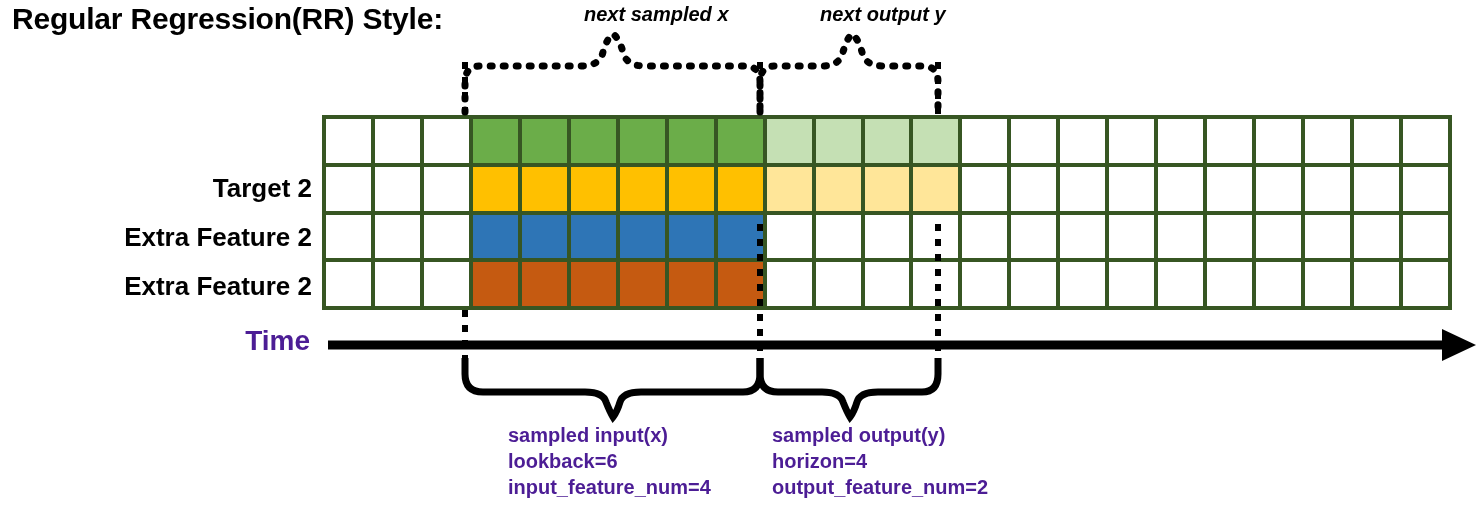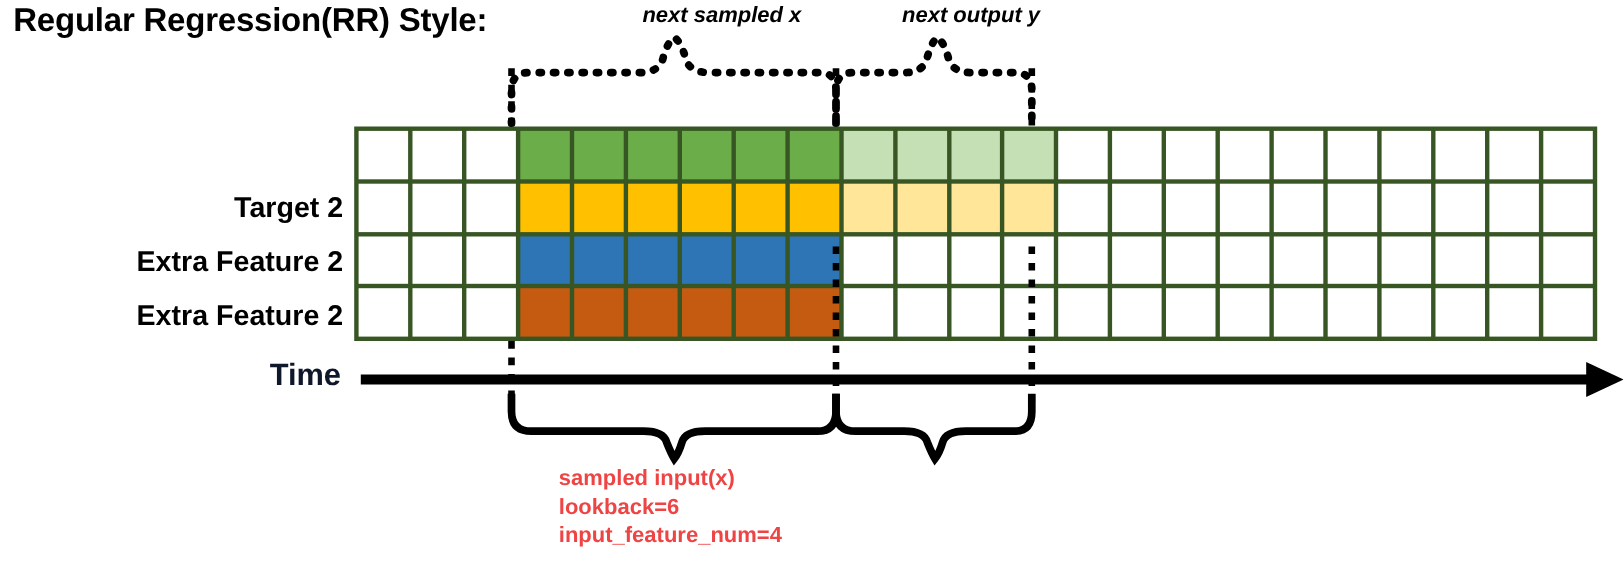--- a/index.html
+++ b/index.html
@@ -52,27 +52,27 @@
     gap:4px;
     padding:4px;
     box-sizing:border-box;
   }
   #grid .cell{ background:#ffffff; }
 
   
   #time-label{
     left:180px; top:325px; width:130px;
     text-align:right;
-    font-size:28px; font-weight:700; color:#0f172a;
+    font-size:28px; font-weight:700; color:#4c1d95;
     white-space:nowrap;
   }
 
   
   .bot-caption{
-    font-size:20px; font-weight:600; color:#ef4444;
+    font-size:20px; font-weight:600; color:#4c1d95;
     white-space:pre-line;
     line-height:26px;
   }
   #bot-x{ left:508px; top:422px; }
   #bot-y{ left:772px; top:422px; }
 
   
   #overlay{ left:0; top:0; width:1476px; height:516px; pointer-events:none; }
 </style>
 </head>
@@ -182,20 +182,23 @@
       <div class="cell" style="background: rgb(255, 255, 255);"></div>
       <div class="cell" style="background: rgb(255, 255, 255);"></div>
       <div class="cell" style="background: rgb(255, 255, 255);"></div>
     </div>
 
   <div class="abs" id="time-label">Time</div>
 
   <div class="abs bot-caption" id="bot-x">sampled input(x)
 lookback=6
 input_feature_num=4</div>
+  <div class="abs bot-caption" id="bot-y">sampled output(y)
+horizon=4
+output_feature_num=2</div>
 
   <svg class="abs" id="overlay" viewBox="0 0 1476 516">
 
     <g stroke="#000" stroke-width="6" stroke-linecap="butt" stroke-dasharray="7,8" fill="none">
       <line x1="465" y1="62" x2="465" y2="116"></line>
       <line x1="465" y1="310" x2="465" y2="372"></line>
 
       <line x1="760" y1="62" x2="760" y2="116"></line>
       <line x1="760" y1="224" x2="760" y2="372"></line>
 

